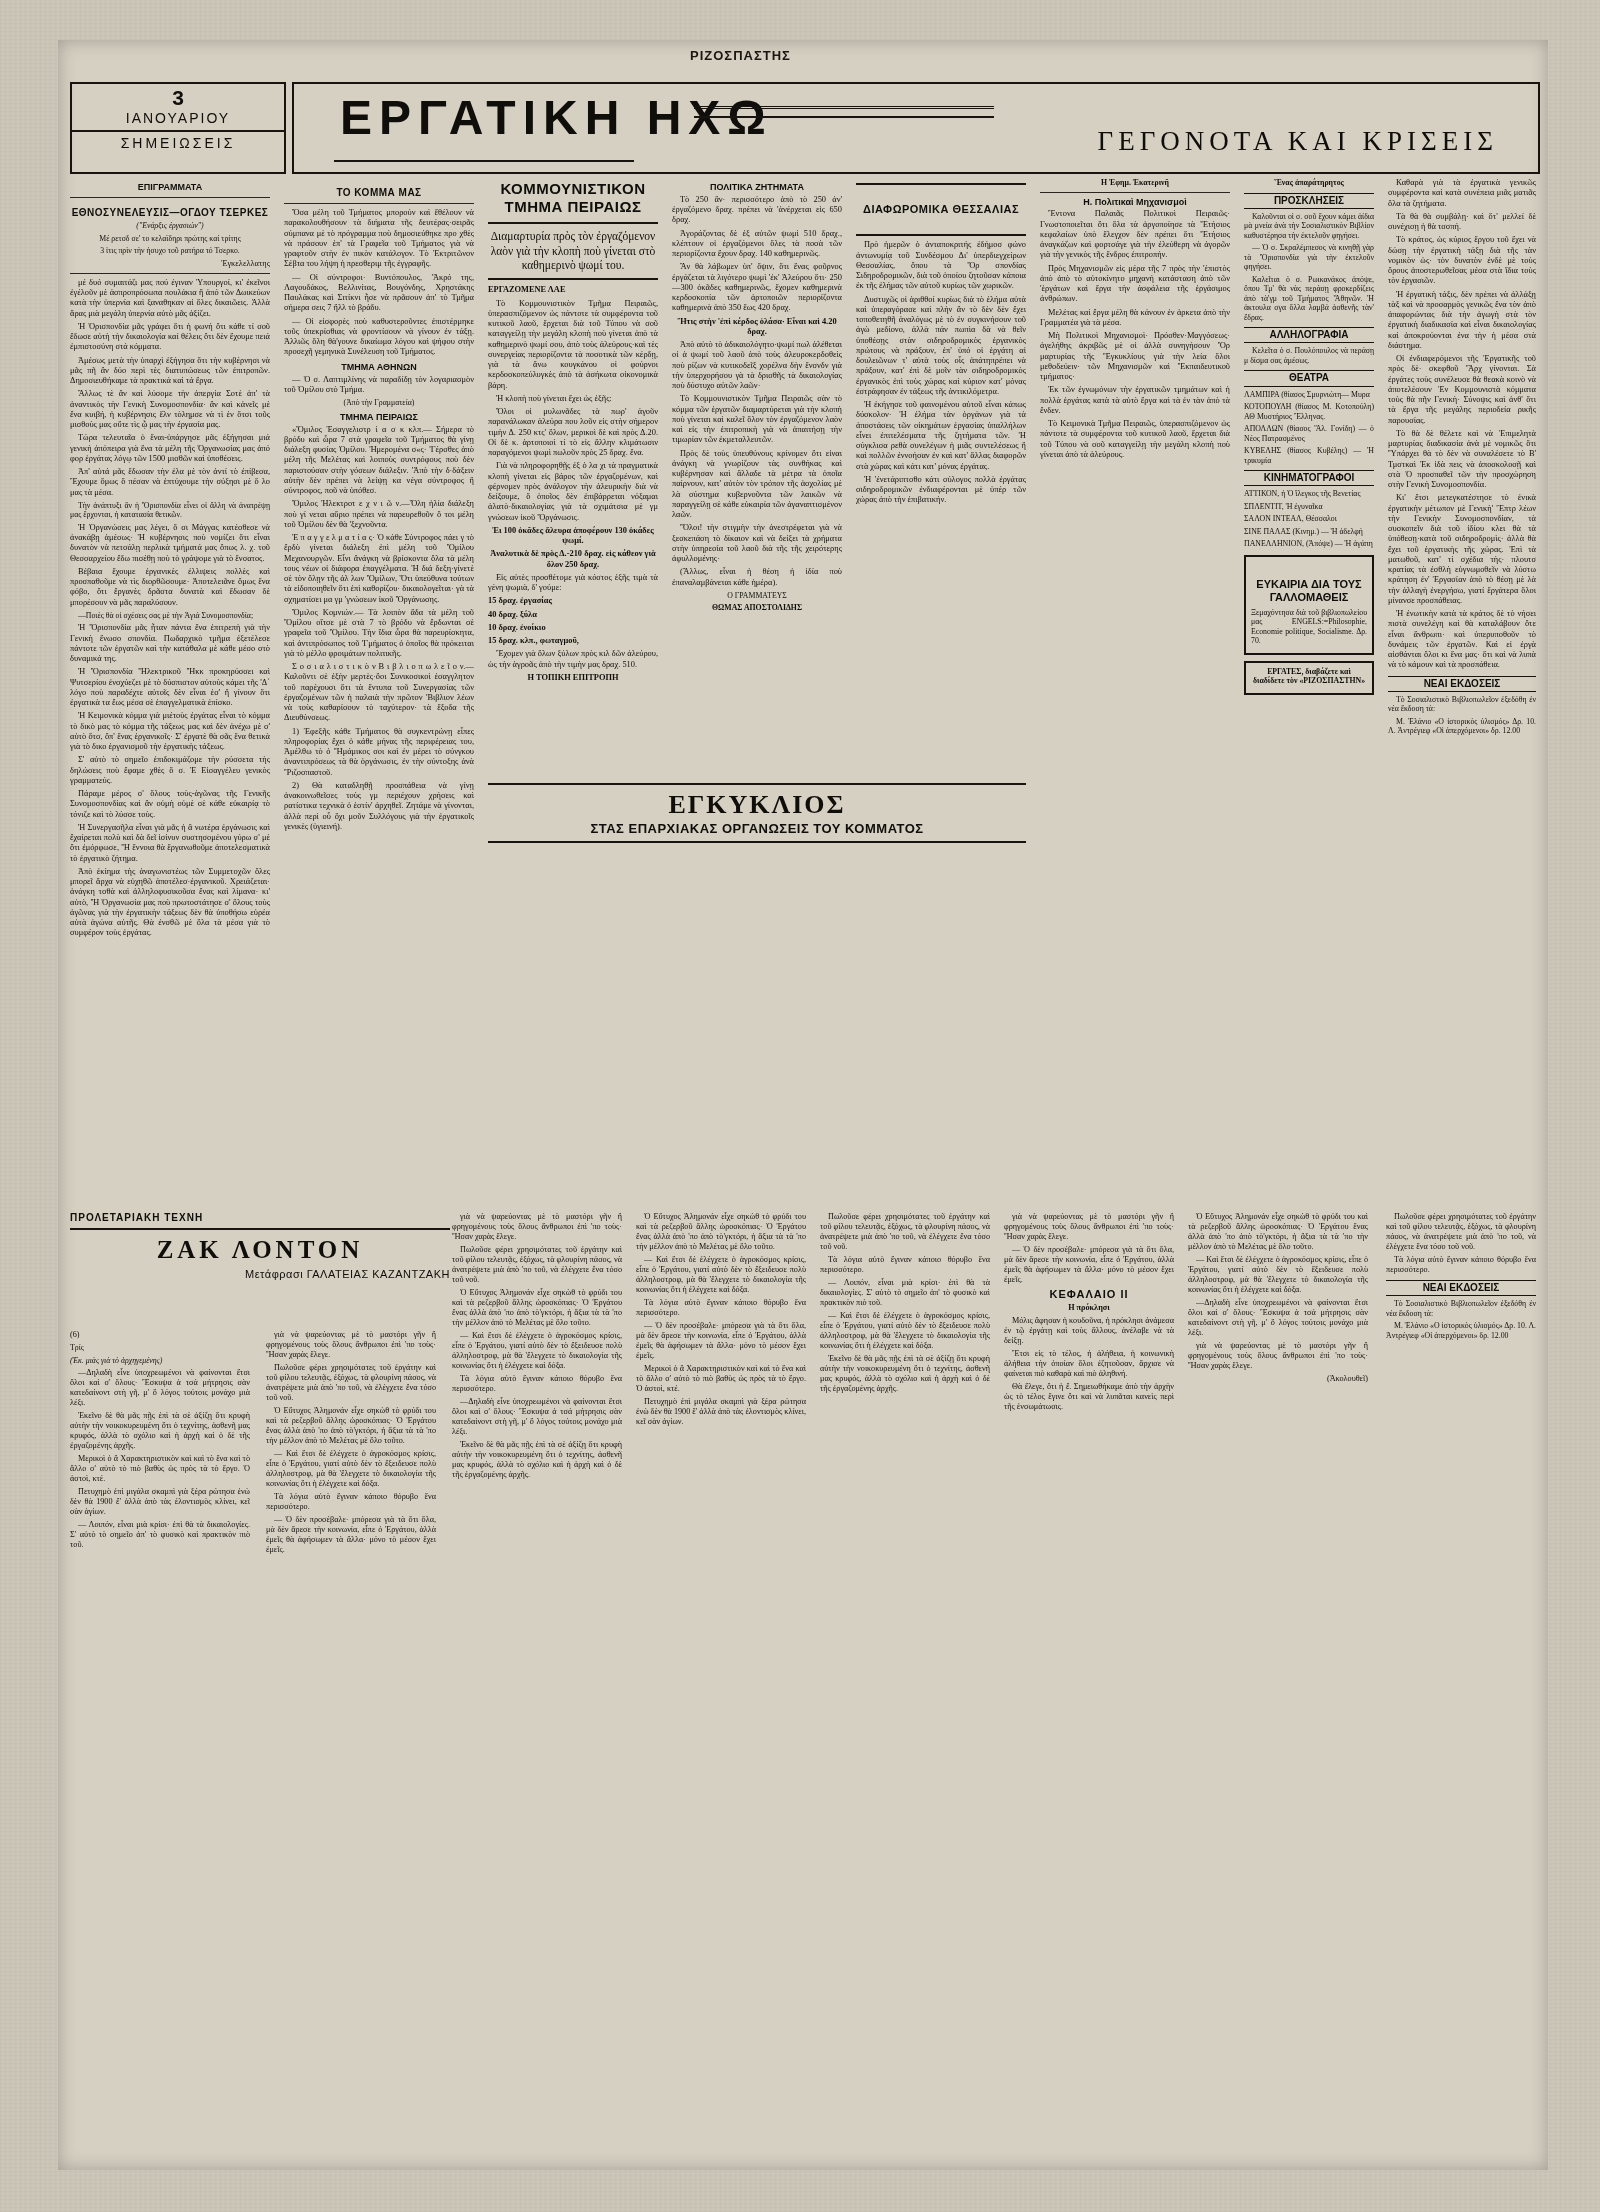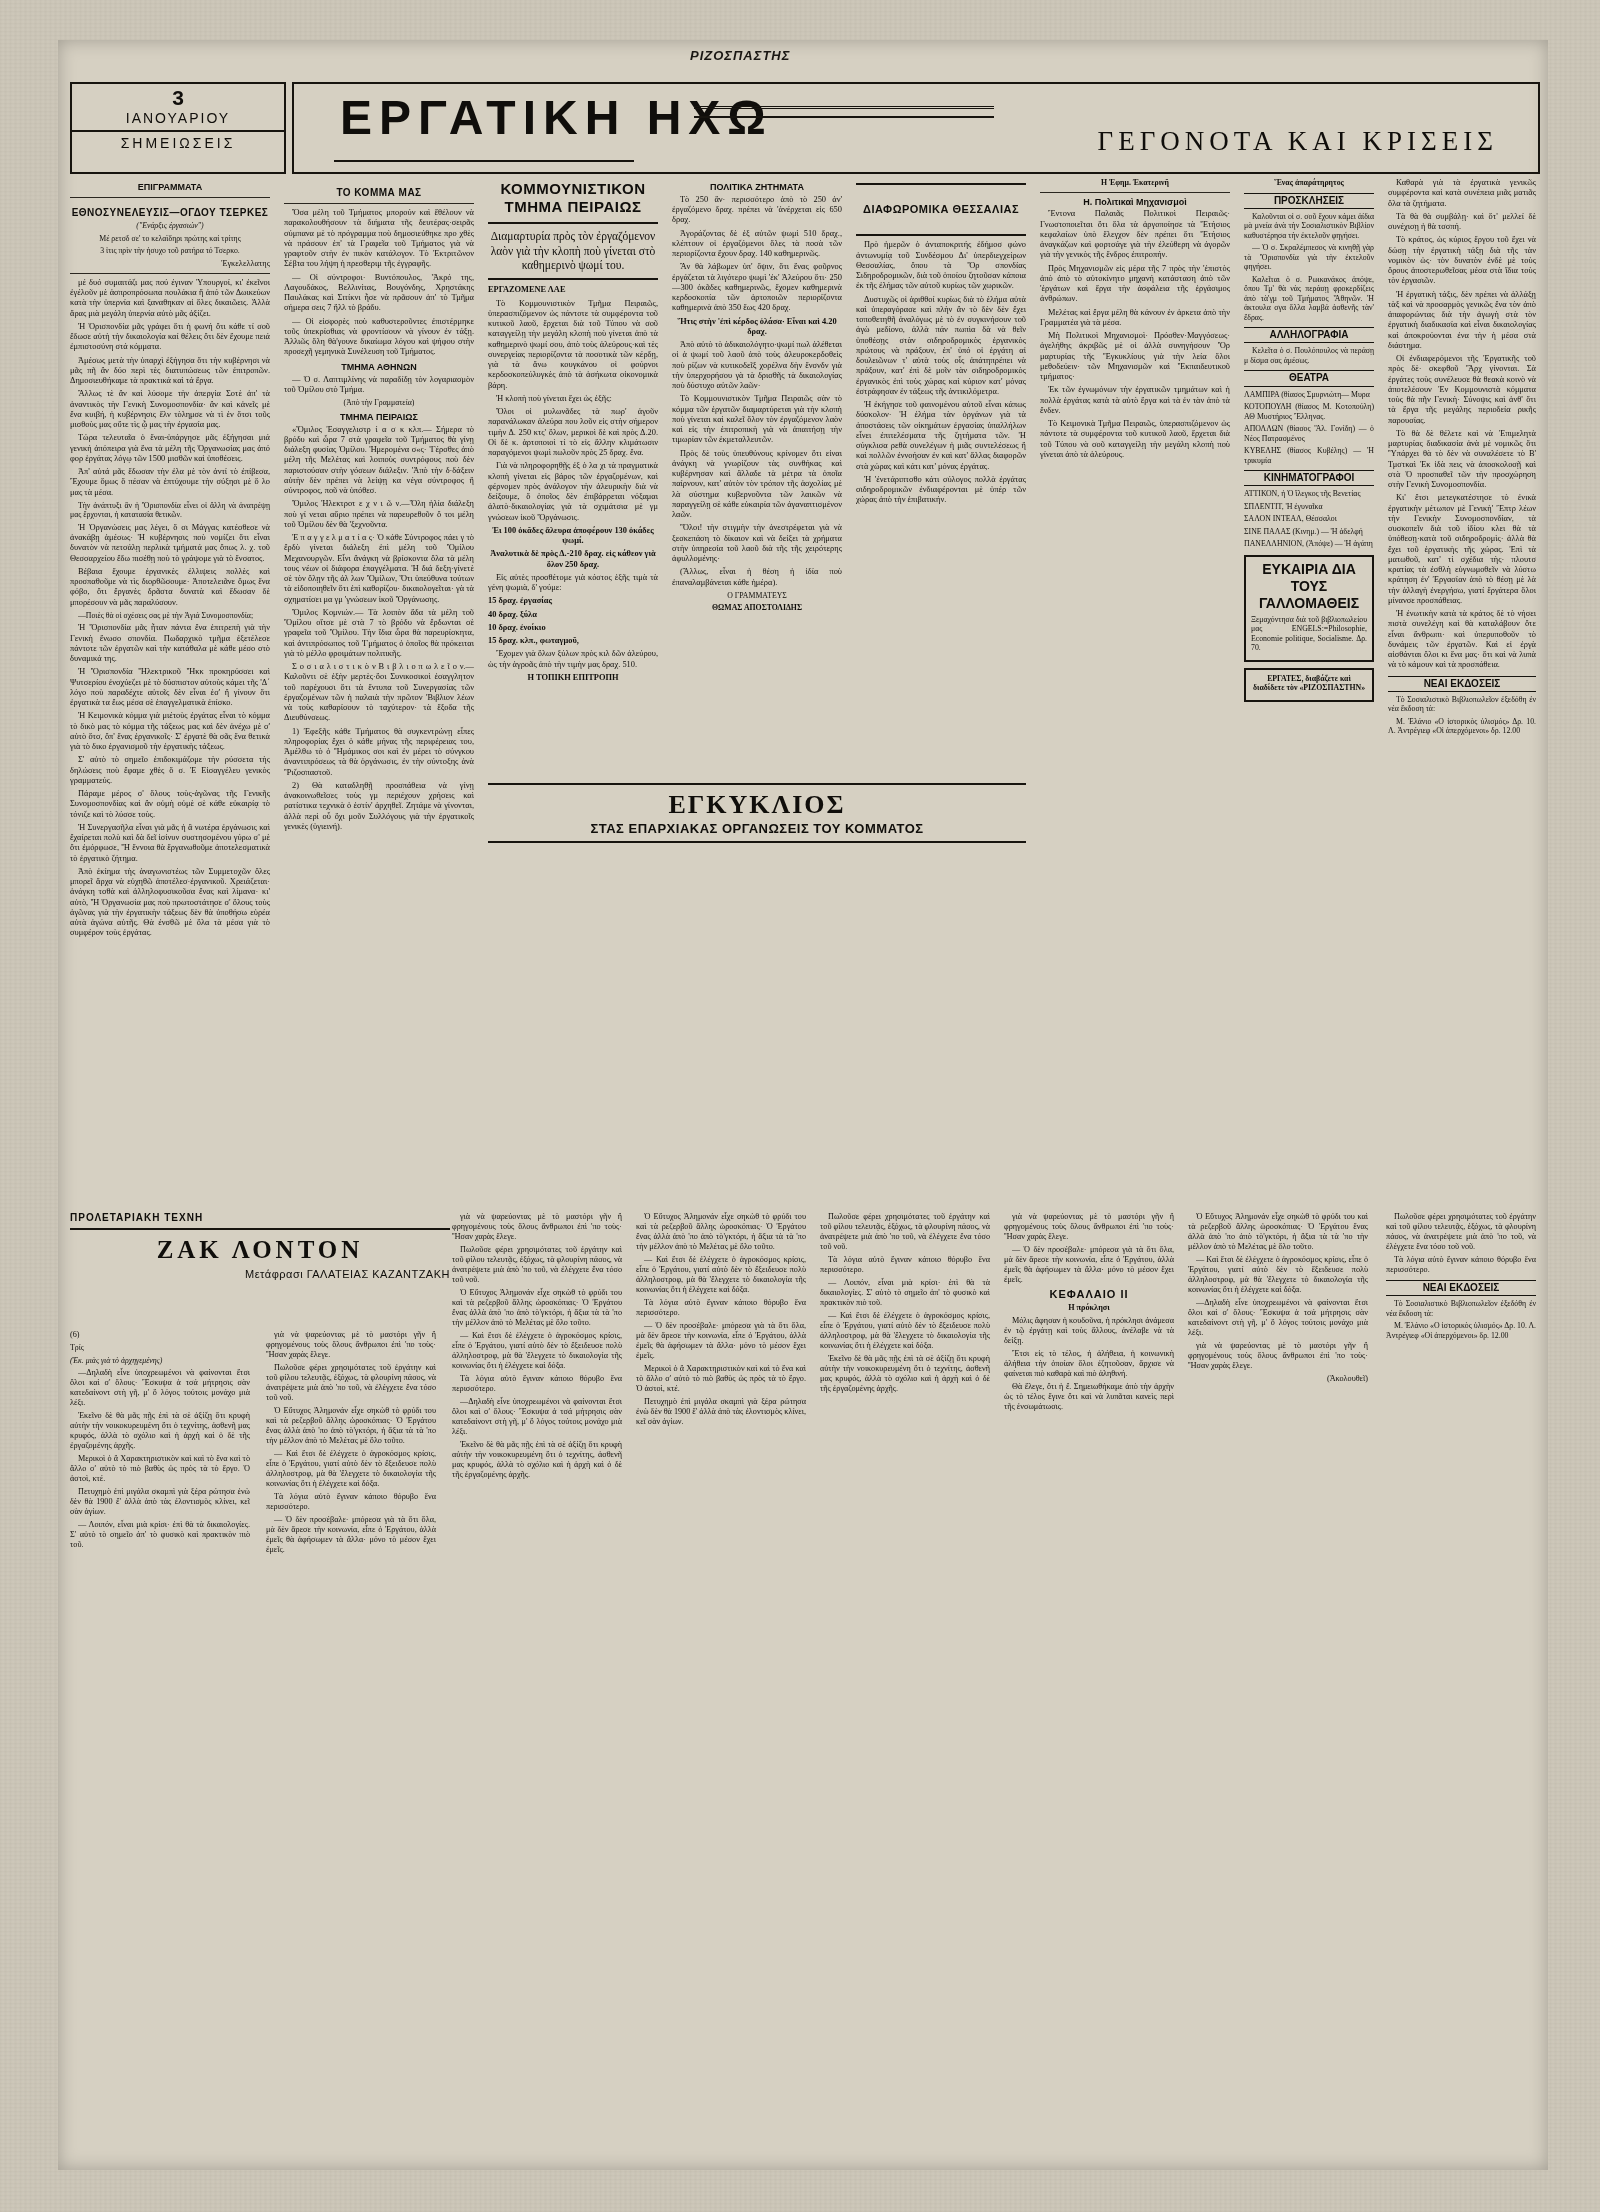--- a/index.html
+++ b/index.html
@@ -14,21 +14,21 @@
     overflow:hidden;
     color:#100e0b;
   }
   .sheet{
     position:absolute;left:58px;top:40px;width:1490px;height:2130px;
     background:#d6d0c2;
     box-shadow:0 0 18px rgba(0,0,0,0.25) inset;
   }
   .masthead-line{
     position:absolute;top:48px;left:690px;font-size:13px;letter-spacing:1px;
-    font-family:"Liberation Sans", sans-serif;font-weight:bold;color:#1a1713;font-style:italic;
+    font-family:"Liberation Sans", sans-serif;font-weight:bold;color:#1a1713;
   }
   
   .hdr{
     position:absolute;left:70px;top:82px;width:1466px;height:88px;
   }
   .date-box{
     position:absolute;left:0;top:0;width:212px;height:88px;
     border:2px solid #17140f;
     display:flex;flex-direction:column;align-items:center;justify-content:flex-start;
   }
@@ -111,21 +111,21 @@
   .f1{left:0;width:180px;padding-top:118px;}
   .f2{left:196px;width:170px;padding-top:118px;}
   .f3{left:382px;width:170px;}
   .f4{left:566px;width:170px;}
   .f5{left:750px;width:170px;}
   .f6{left:934px;width:170px;}
   .f7{left:1118px;width:180px;}
   .f8{left:1316px;width:150px;}
 
   .boxad{border:2px solid #17140f;padding:4px 5px;margin:6px 0;}
-  .boxad .h{font-family:"Liberation Sans",sans-serif;font-weight:bold;font-size:14px;text-align:center;margin-bottom:3px;}
+  .boxad .h{font-family:"Liberation Sans",sans-serif;font-weight:bold;font-size:11px;text-align:center;margin-bottom:3px;margin-top:17px;}
   .secthd{font-family:"Liberation Sans",sans-serif;font-weight:bold;font-size:10px;text-align:center;
     border-top:1px solid #17140f;border-bottom:1px solid #17140f;padding:1px 0;margin:5px 0 3px;}
   .chapter{font-family:"Liberation Sans",sans-serif;font-weight:bold;font-size:11px;text-align:center;margin:0 0 2px;letter-spacing:1px;}
 </style>
 </head>
 <body>
 
 <div id="page">
   <div class="sheet"></div>
 

